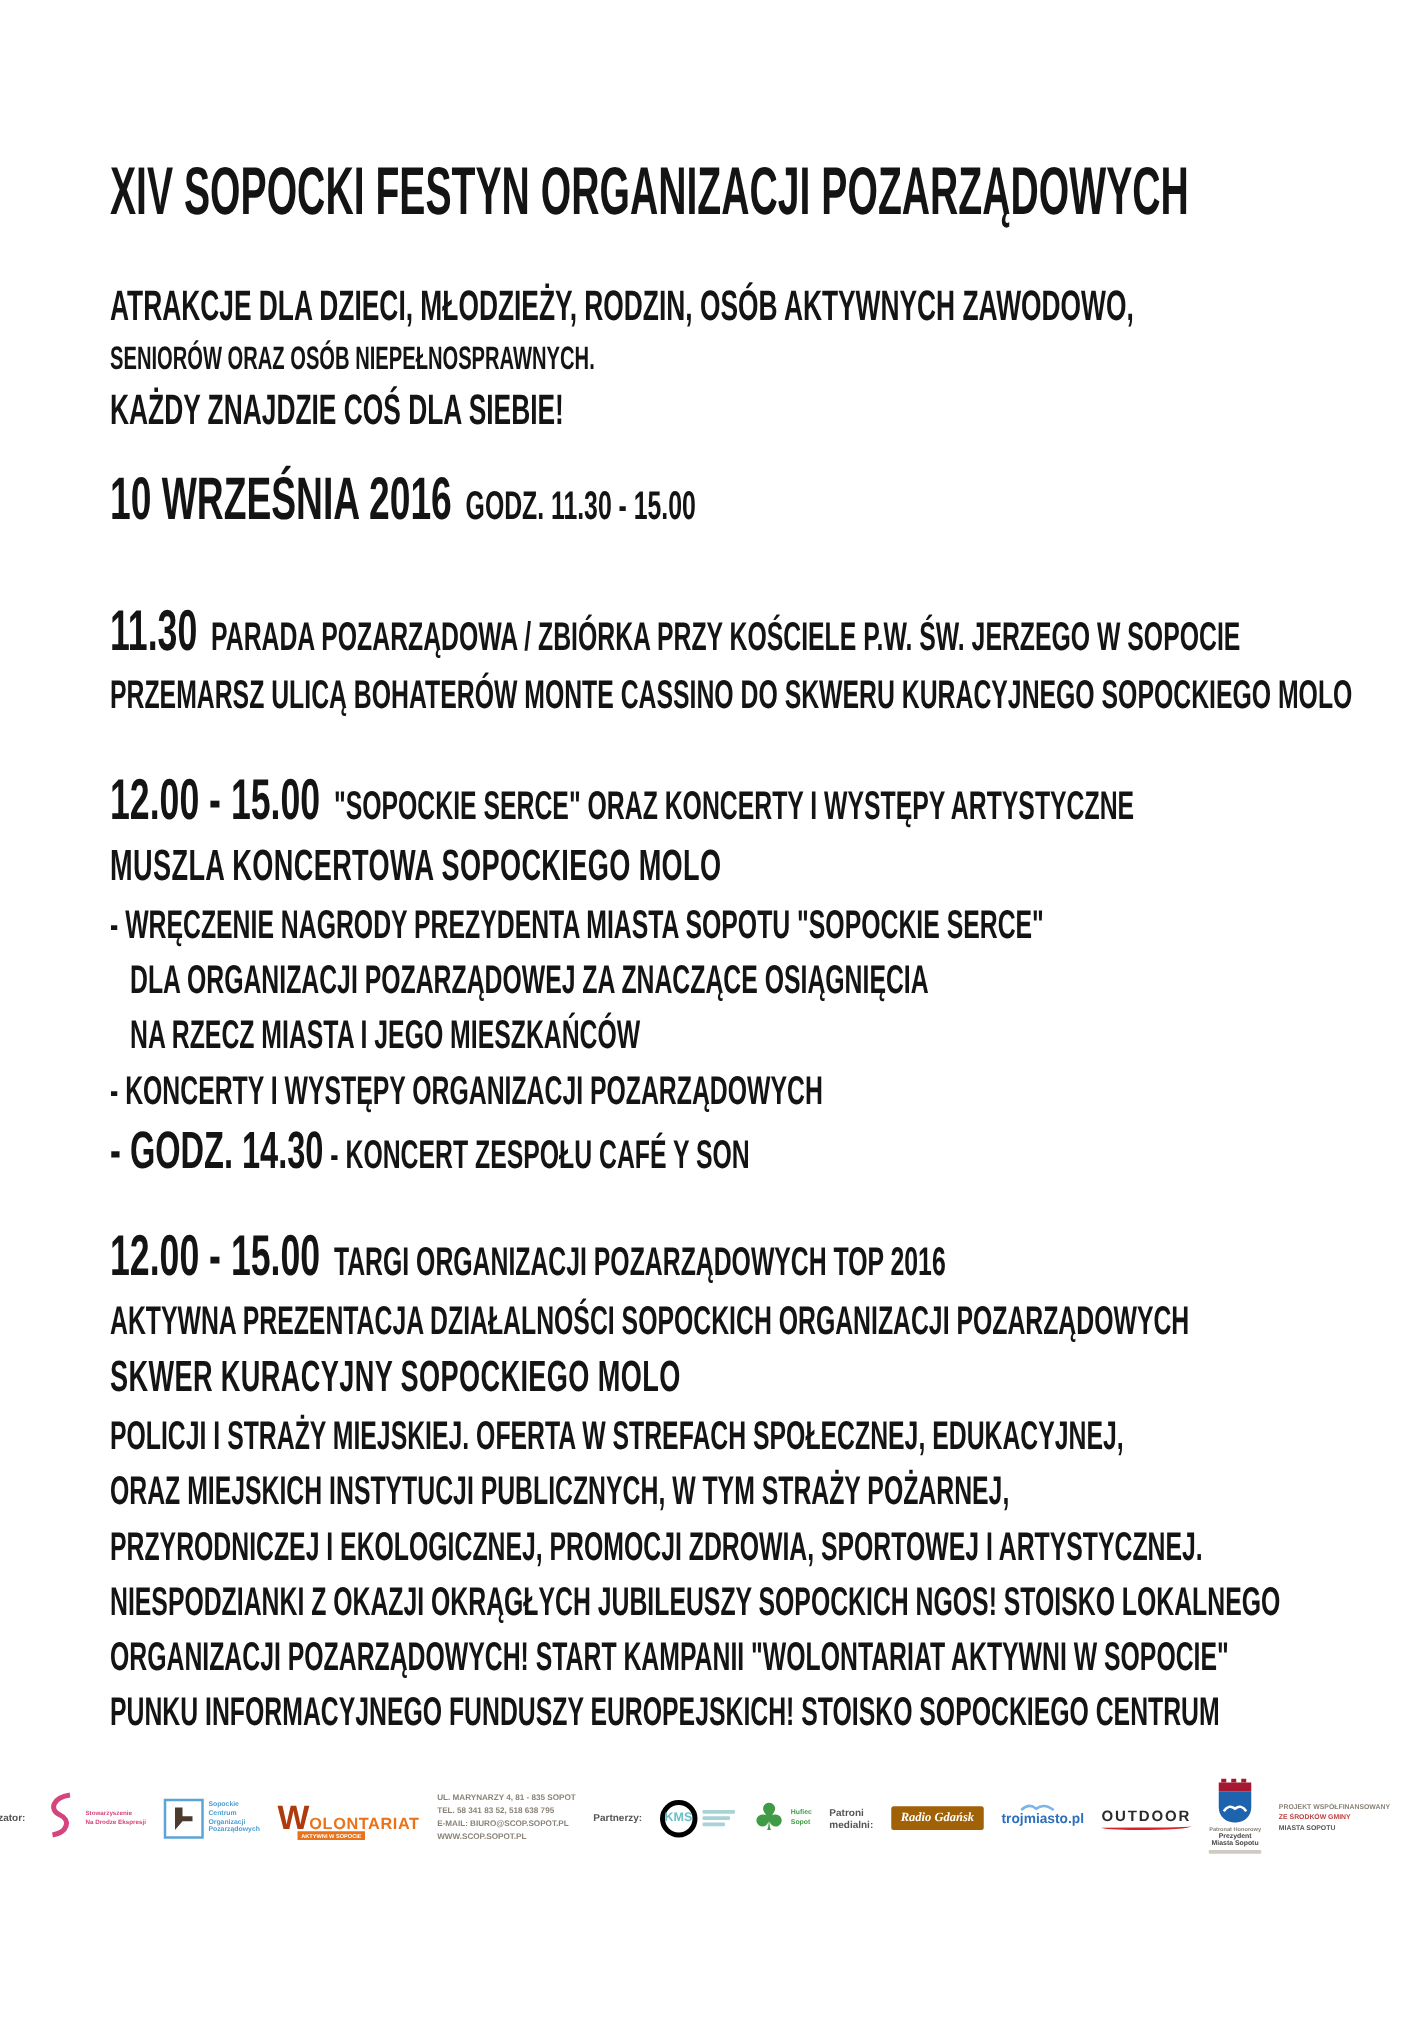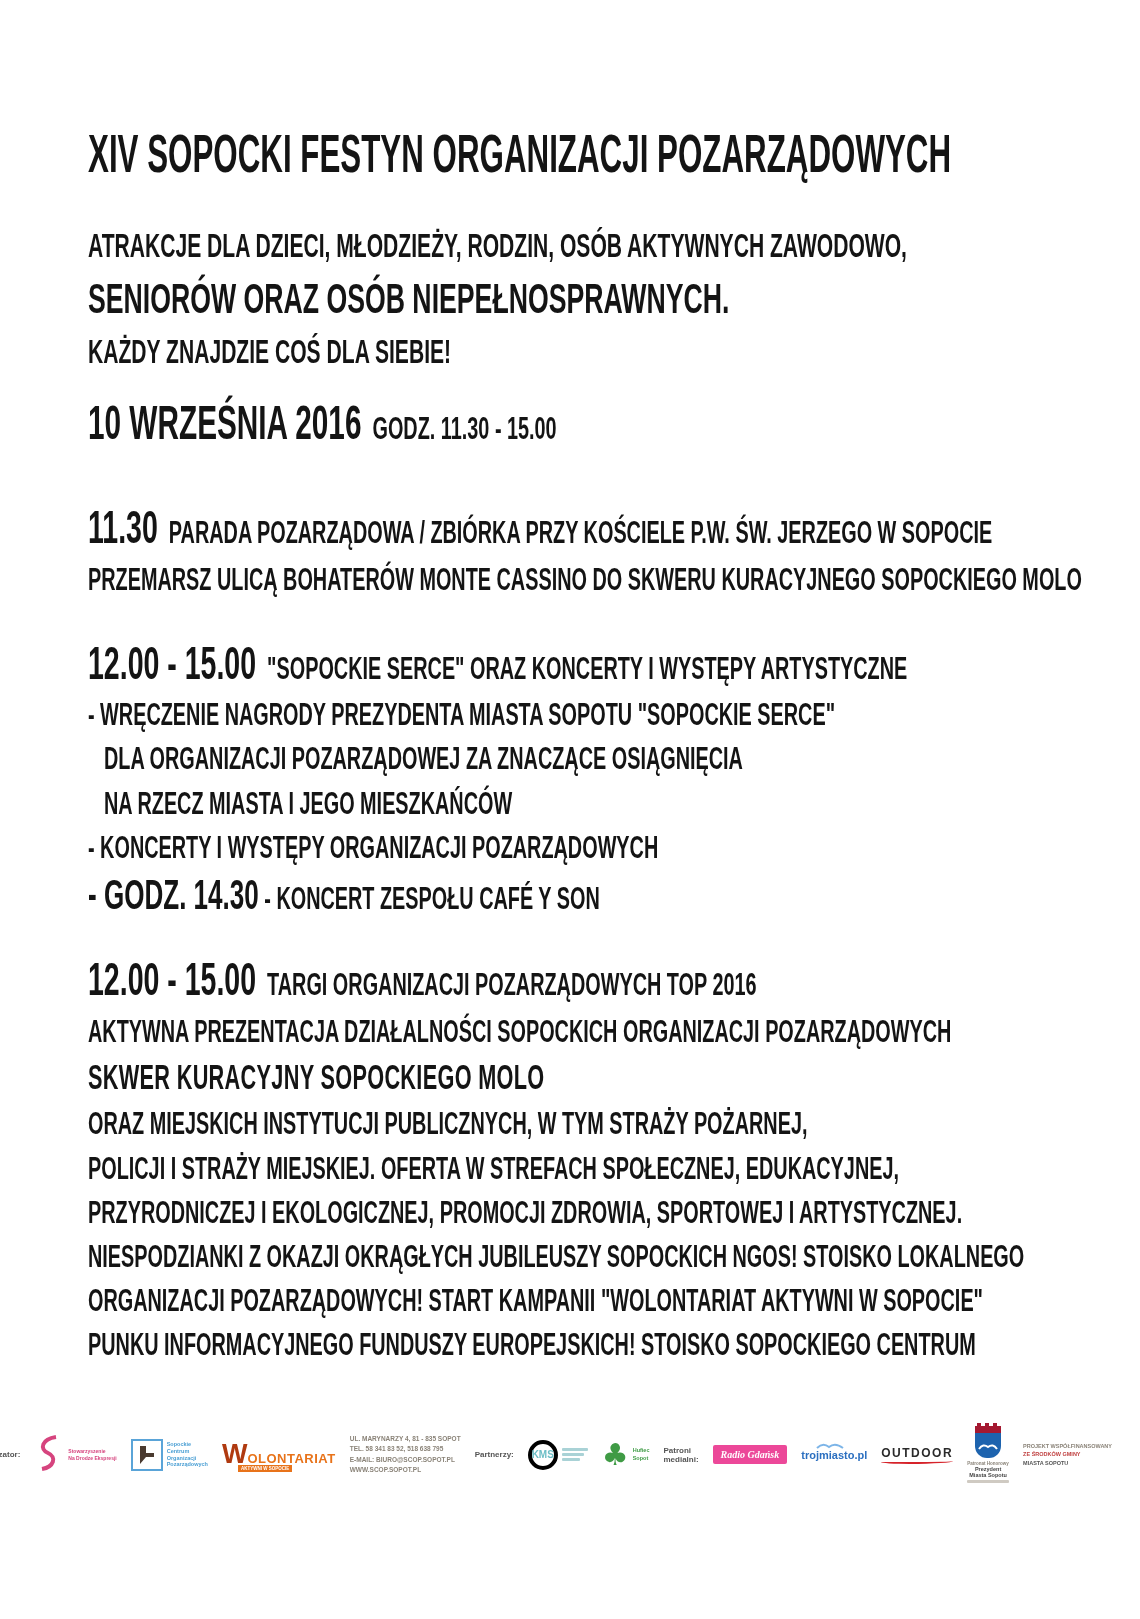--- a/index.html
+++ b/index.html
@@ -36,21 +36,21 @@
   .scop-cap div { font-size:5.5px; color:#4a9fd4; line-height:1.25; white-space:nowrap; }
   .wol { position:relative; white-space:nowrap; }
   .wol-w { font-size:27px; color:#b03a10; font-weight:bold; }
   .wol-rest { font-size:13px; color:#e8731a; font-weight:bold; letter-spacing:0.5px; }
   .wol-sub { font-size:4.5px; color:#fff; background:#e8731a; padding:1px 3px; display:inline-block; position:absolute; left:16px; bottom:-2px; white-space:nowrap; }
   .addr div { font-size:6.5px; color:#8a8378; line-height:1.6; white-space:nowrap; }
   .kms-circle { width:30px; height:30px; border:4px solid #000000; border-radius:50%; display:flex; align-items:center; justify-content:center; color:#6cbec6; font-size:10px; }
   .cap-bars .bar { height:3px; background:#a9d2d6; margin:2px 0; border-radius:1px; }
   .trefoil { font-size:30px; color:#3f9b45; line-height:1; font-family:"DejaVu Sans",sans-serif; }
   .scout-cap div { font-size:5.5px; color:#3f9b45; line-height:1.3; white-space:nowrap; }
-  .radio-box { background:#ec4899; color:#fff; font-family:"Liberation Serif","DejaVu Serif",serif; font-style:italic; font-size:10px; padding:4px 8px; border-radius:2px; white-space:nowrap; }
+  .radio-box { background:#a16207; color:#fff; font-family:"Liberation Serif","DejaVu Serif",serif; font-style:italic; font-size:10px; padding:4px 8px; border-radius:2px; white-space:nowrap; }
   .trojmiasto { position:relative; color:#2b6fc0; font-size:11px; font-weight:bold; white-space:nowrap; }
   .trojmiasto svg { position:absolute; top:-9px; left:14px; }
   .outdoor { font-size:12px; font-weight:bold; letter-spacing:1.5px; color:#2a2a2a; white-space:nowrap; }
   .outdoor-swoosh { height:5px; border-bottom:2.5px solid #d6232a; border-radius:0 0 60% 40%; margin-top:-1px; }
   .crest-wrap { text-align:center; }
   .crest { width:26px; height:32px; margin:0 auto; position:relative; }
   .crest-crown { height:7px; background:#a41931; position:relative; }
   .crest-crown::before { content:""; position:absolute; top:-3px; left:2px; width:4px; height:3px; background:#a41931; box-shadow:8px 0 #a41931, 16px 0 #a41931; }
   .crest-shield { height:25px; background:#1d63ae; border-radius:0 0 12px 12px; display:flex; align-items:center; justify-content:center; }
   .crest-cap { margin-top:3px; }
@@ -64,21 +64,21 @@
 <body>
 
 <div class="content">
 
   <div class="title">
     <span class="cond-t">XIV SOPOCKI FESTYN ORGANIZACJI POZARZĄDOWYCH</span>
   </div>
 
   <div class="intro">
     <div class="ln" style="font-size:34px;"><span class="cond">ATRAKCJE DLA DZIECI, MŁODZIEŻY, RODZIN, OSÓB AKTYWNYCH ZAWODOWO,</span></div>
-    <div class="ln" style="font-size:43px;"><span class="cond">SENIORÓW ORAZ OSÓB NIEPEŁNOSPRAWNYCH.</span></div>
+    <div class="ln" style="font-size:26px;"><span class="cond">SENIORÓW ORAZ OSÓB NIEPEŁNOSPRAWNYCH.</span></div>
     <div class="ln" style="font-size:34px;"><span class="cond">KAŻDY ZNAJDZIE COŚ DLA SIEBIE!</span></div>
   </div>
 
   <div class="date-line ln ln-big">
     <span class="cond"><span class="t-xl">10 WRZEŚNIA 2016</span>&nbsp;
     <span class="t-md">GODZ. 11.30 - 15.00</span></span>
   </div>
 
   <div class="sec1">
     <div class="ln ln-big">
@@ -86,38 +86,39 @@
       <span class="t-md">PARADA POZARZĄDOWA / ZBIÓRKA PRZY KOŚCIELE P.W. ŚW. JERZEGO W SOPOCIE</span></span>
     </div>
     <div class="ln"><span class="cond">PRZEMARSZ ULICĄ BOHATERÓW MONTE CASSINO DO SKWERU KURACYJNEGO SOPOCKIEGO MOLO</span></div>
   </div>
 
   <div class="sec2">
     <div class="ln ln-big">
       <span class="cond"><span class="t-lg">12.00 - 15.00</span>&nbsp;
       <span class="t-md">"SOPOCKIE SERCE" ORAZ KONCERTY I WYSTĘPY ARTYSTYCZNE</span></span>
     </div>
+    <div class="ln"><span class="cond t-venue">MUSZLA KONCERTOWA SOPOCKIEGO MOLO</span></div>
     <div class="ln"><span class="cond">- WRĘCZENIE NAGRODY PREZYDENTA MIASTA SOPOTU "SOPOCKIE SERCE"</span></div>
     <div class="ln indent"><span class="cond">DLA ORGANIZACJI POZARZĄDOWEJ ZA ZNACZĄCE OSIĄGNIĘCIA</span></div>
     <div class="ln indent"><span class="cond">NA RZECZ MIASTA I JEGO MIESZKAŃCÓW</span></div>
     <div class="ln"><span class="cond">- KONCERTY I WYSTĘPY ORGANIZACJI POZARZĄDOWYCH</span></div>
     <div class="ln ln-big">
       <span class="cond"><span class="t-gbold">- GODZ. 14.30</span><span class="t-md"> - KONCERT ZESPOŁU CAFÉ Y SON</span></span>
     </div>
   </div>
 
   <div class="sec3">
     <div class="ln ln-big">
       <span class="cond"><span class="t-lg">12.00 - 15.00</span>&nbsp;
       <span class="t-md">TARGI ORGANIZACJI POZARZĄDOWYCH TOP 2016</span></span>
     </div>
     <div class="ln"><span class="cond">AKTYWNA PREZENTACJA DZIAŁALNOŚCI SOPOCKICH ORGANIZACJI POZARZĄDOWYCH</span></div>
     <div class="ln"><span class="cond t-venue">SKWER KURACYJNY SOPOCKIEGO MOLO</span></div>
+    <div class="ln"><span class="cond">POLICJI I STRAŻY MIEJSKIEJ. OFERTA W STREFACH SPOŁECZNEJ, EDUKACYJNEJ,</span></div>
     <div class="ln"><span class="cond">ORAZ MIEJSKICH INSTYTUCJI PUBLICZNYCH, W TYM STRAŻY POŻARNEJ,</span></div>
-    <div class="ln"><span class="cond">POLICJI I STRAŻY MIEJSKIEJ. OFERTA W STREFACH SPOŁECZNEJ, EDUKACYJNEJ,</span></div>
     <div class="ln"><span class="cond">PRZYRODNICZEJ I EKOLOGICZNEJ, PROMOCJI ZDROWIA, SPORTOWEJ I ARTYSTYCZNEJ.</span></div>
     <div class="ln"><span class="cond">NIESPODZIANKI Z OKAZJI OKRĄGŁYCH JUBILEUSZY SOPOCKICH NGOS! STOISKO LOKALNEGO</span></div>
     <div class="ln"><span class="cond">ORGANIZACJI POZARZĄDOWYCH! START KAMPANII "WOLONTARIAT AKTYWNI W SOPOCIE"</span></div>
     <div class="ln"><span class="cond">PUNKU INFORMACYJNEGO FUNDUSZY EUROPEJSKICH! STOISKO SOPOCKIEGO CENTRUM</span></div>
   </div>
 
 </div>
 
 <div class="footer">
 

